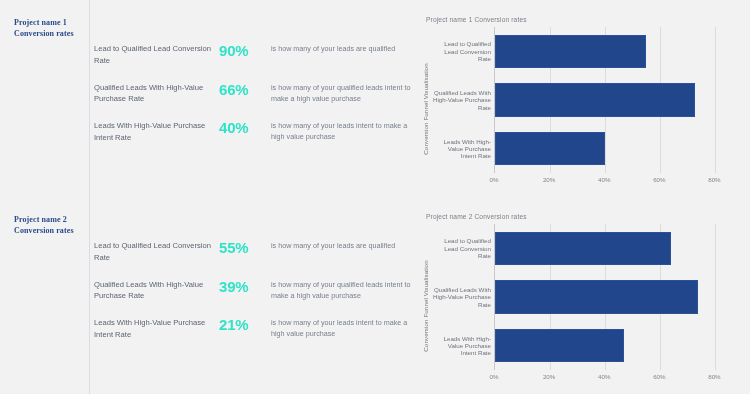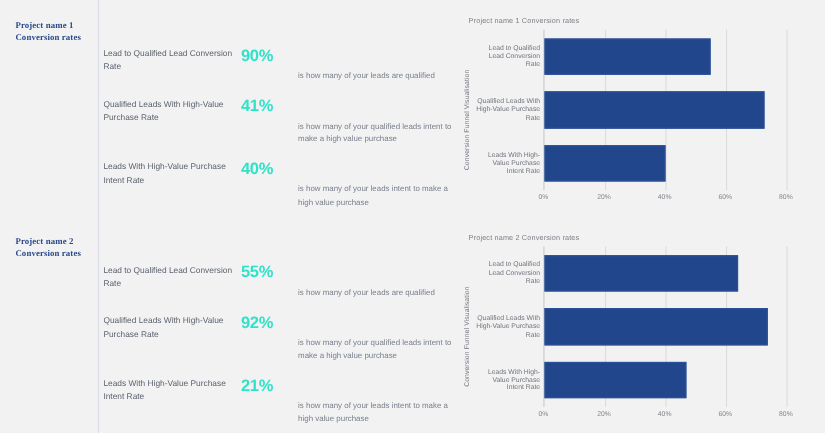--- a/index.html
+++ b/index.html
@@ -82,21 +82,20 @@
     font-weight: bold;
     color: #2fe3c8;
     line-height: 1.05;
     letter-spacing: -0.2px;
   }
   .metric-desc {
     flex: 1 1 auto;
     font-size: 7.2px;
     line-height: 1.55;
     color: #787f8b;
-    margin-top: 20px;
   }
 
   
   .chart-col {
     flex: 1 1 auto;
     position: relative;
     padding: 10px 8px 4px 4px;
     box-sizing: border-box;
   }
   .chart-card {
@@ -219,21 +218,21 @@
     </div>
 
     <div class="metrics-col">
       <div class="metric-row">
         <div class="metric-name">Lead to Qualified Lead Conversion Rate</div>
         <div class="metric-value">90%</div>
         <div class="metric-desc">is how many of your leads are qualified</div>
       </div>
       <div class="metric-row">
         <div class="metric-name">Qualified Leads With High-Value Purchase Rate</div>
-        <div class="metric-value">41%</div>
+        <div class="metric-value">66%</div>
         <div class="metric-desc">is how many of your qualified leads intent to make a high value purchase</div>
       </div>
       <div class="metric-row">
         <div class="metric-name">Leads With High-Value Purchase Intent Rate</div>
         <div class="metric-value">40%</div>
         <div class="metric-desc">is how many of your leads intent to make a high value purchase</div>
       </div>
     </div>
 
     <div class="chart-col">
@@ -288,21 +287,21 @@
     </div>
 
     <div class="metrics-col">
       <div class="metric-row">
         <div class="metric-name">Lead to Qualified Lead Conversion Rate</div>
         <div class="metric-value">55%</div>
         <div class="metric-desc">is how many of your leads are qualified</div>
       </div>
       <div class="metric-row">
         <div class="metric-name">Qualified Leads With High-Value Purchase Rate</div>
-        <div class="metric-value">92%</div>
+        <div class="metric-value">39%</div>
         <div class="metric-desc">is how many of your qualified leads intent to make a high value purchase</div>
       </div>
       <div class="metric-row">
         <div class="metric-name">Leads With High-Value Purchase Intent Rate</div>
         <div class="metric-value">21%</div>
         <div class="metric-desc">is how many of your leads intent to make a high value purchase</div>
       </div>
     </div>
 
     <div class="chart-col">

